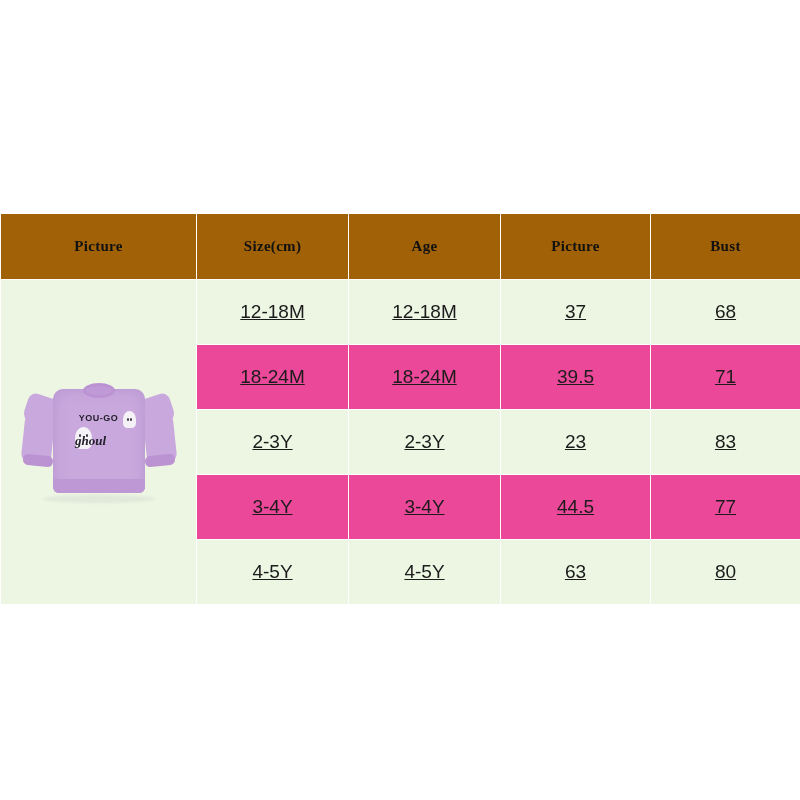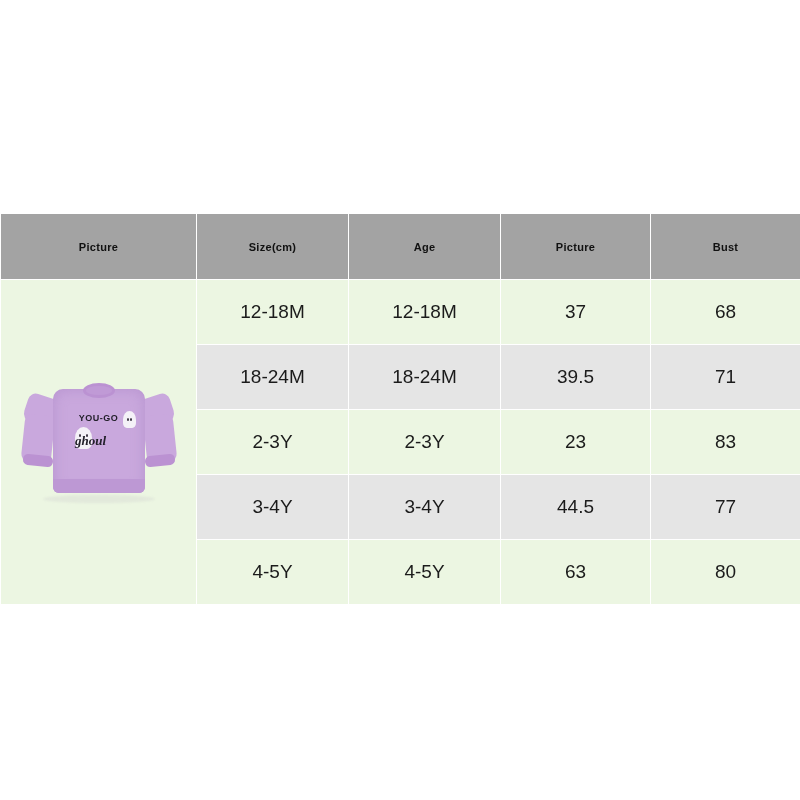--- a/index.html
+++ b/index.html
@@ -38,36 +38,38 @@
   table.chart th,
   table.chart td {
     border: 1px solid #ffffff;
     text-align: center;
     vertical-align: middle;
     padding: 0;
   }
 
   thead th {
     height: 65px;
-    font-size: 11px;
+    font-size: 15px;
     font-weight: bold;
     letter-spacing: 0.3px;
-    background: #a3a3a3;
+    background: #a16207;
     color: #111111;
+    font-family: Liberation Serif, serif;
   }
 
   tbody td {
     height: 64px;
     font-size: 19px;
     font-weight: normal;
     color: #1b1b1b;
+    text-decoration: underline;
   }
 
   tbody tr.odd td  { background: #ecf6e2; }
-  tbody tr.even td { background: #e5e5e5; }
+  tbody tr.even td { background: #ec4899; }
 
   
   td.picture-cell {
     background: #ffffff;
     border-left: 1px solid #ffffff;
     border-top: 1px solid #ffffff;
     border-bottom: 1px solid #ffffff;
     border-right: 1px solid #ffffff;
     position: relative;
     margin-left: 38px;

